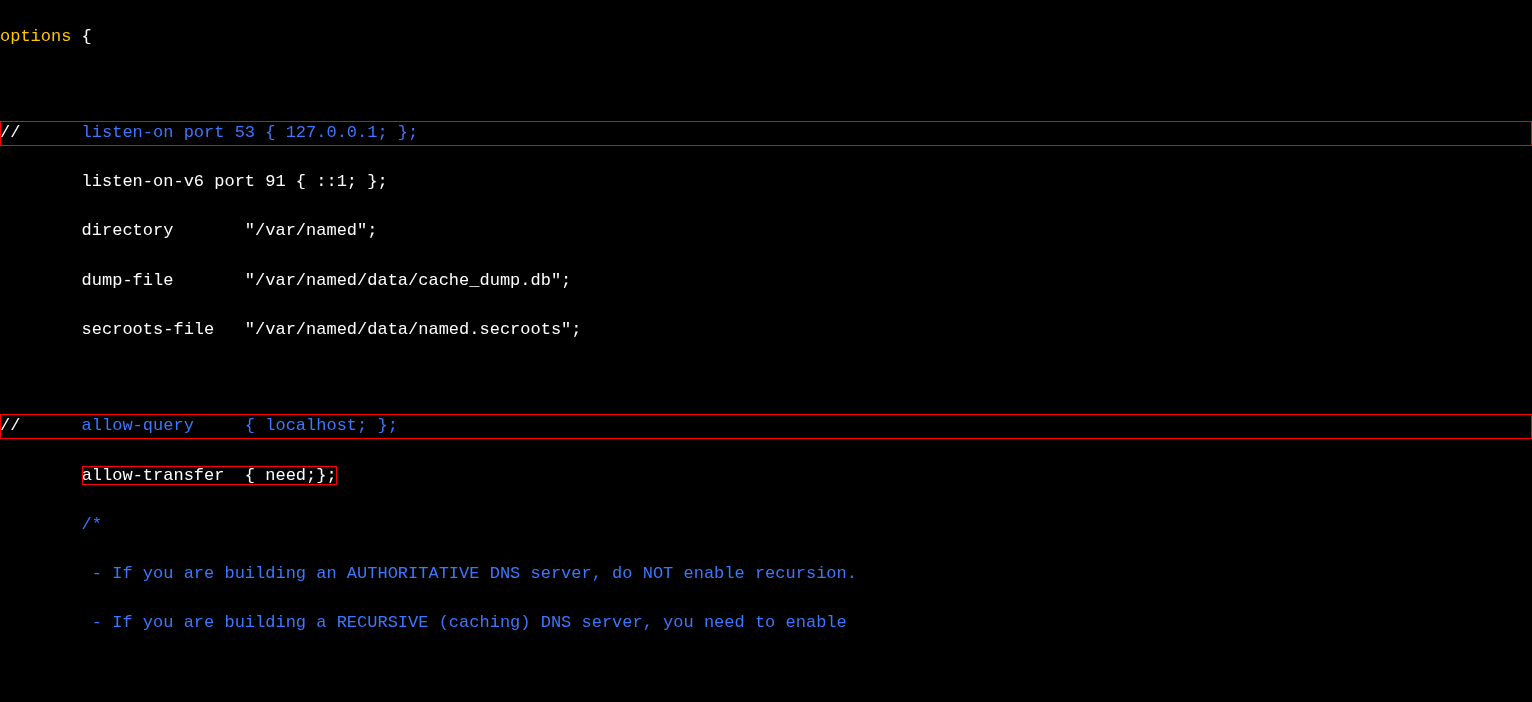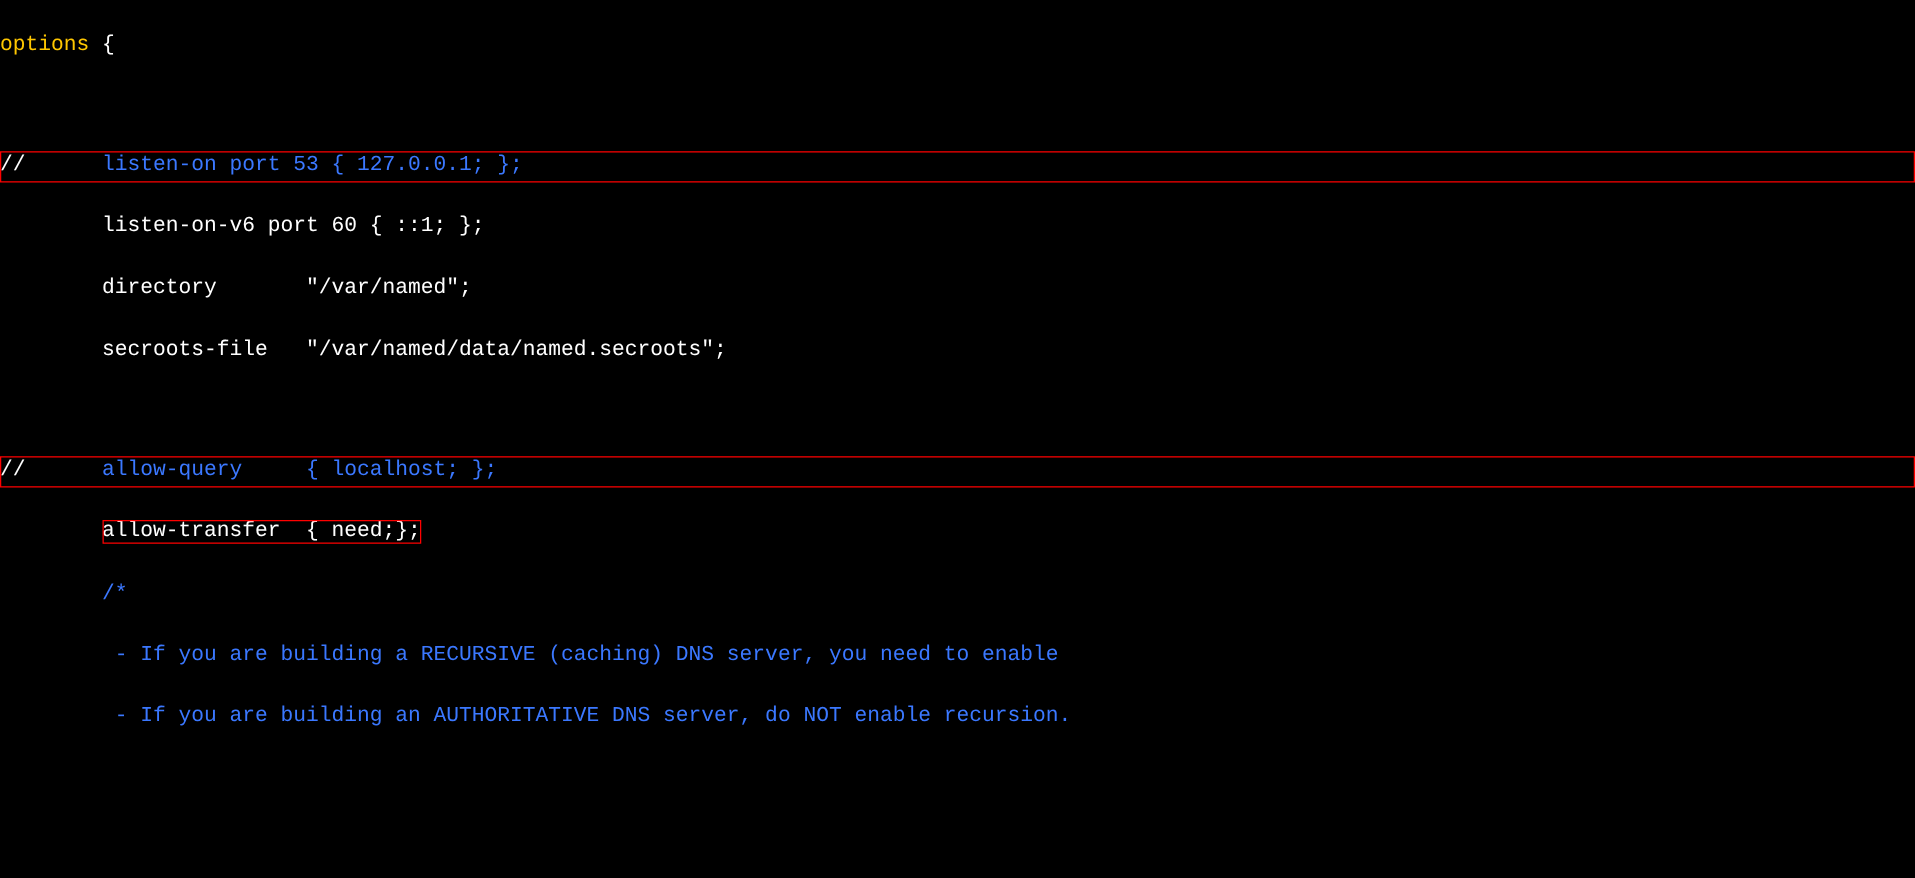--- a/index.html
+++ b/index.html
@@ -40,28 +40,29 @@
       outline-offset: -1px;
       margin-top: 47px;
     }
   </style>
 </head>
 <body>
 
 <div class="editor">
 <span class="line"><span class="kw-yellow">options</span><span class="white"> {</span></span>
 <span class="line box-red"><span class="white">//</span><span class="commented-blue">      listen-on port 53 { 127.0.0.1; };</span></span>
-<span class="line white">        listen-on-v6 port 60 { ::1; };</span>
+<span class="line white">        listen-on-v6 port 91 { ::1; };</span>
 <span class="line white">        directory       "/var/named";</span>
+<span class="line white">        dump-file       "/var/named/data/cache_dump.db";</span>
 <span class="line white">        secroots-file   "/var/named/data/named.secroots";</span>
 <span class="line box-red"><span class="white">//</span><span class="commented-blue">      allow-query     { localhost; };</span></span>
 <span class="line"><span class="white">        </span><span class="white box-red">allow-transfer  { need;};</span></span>
 <span class="line blue">        /*</span>
+<span class="line blue">         - If you are building an AUTHORITATIVE DNS server, do NOT enable recursion.</span>
 <span class="line blue">         - If you are building a RECURSIVE (caching) DNS server, you need to enable</span>
-<span class="line blue">         - If you are building an AUTHORITATIVE DNS server, do NOT enable recursion.</span>
 
 
 
 
 
 
 
 
 
 

